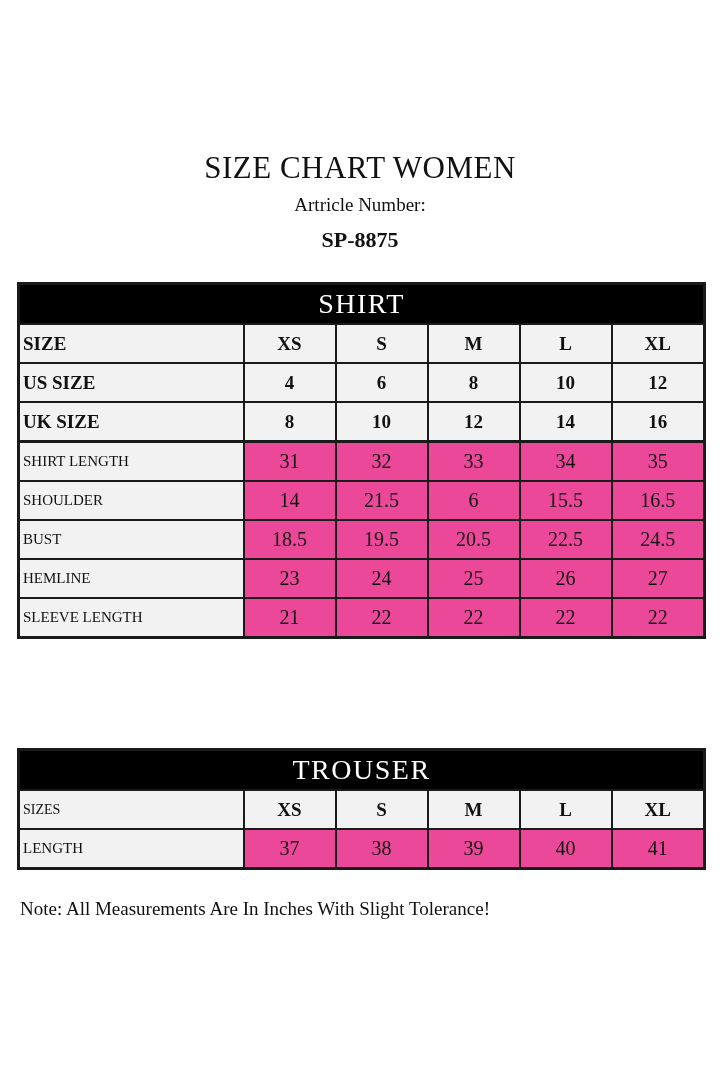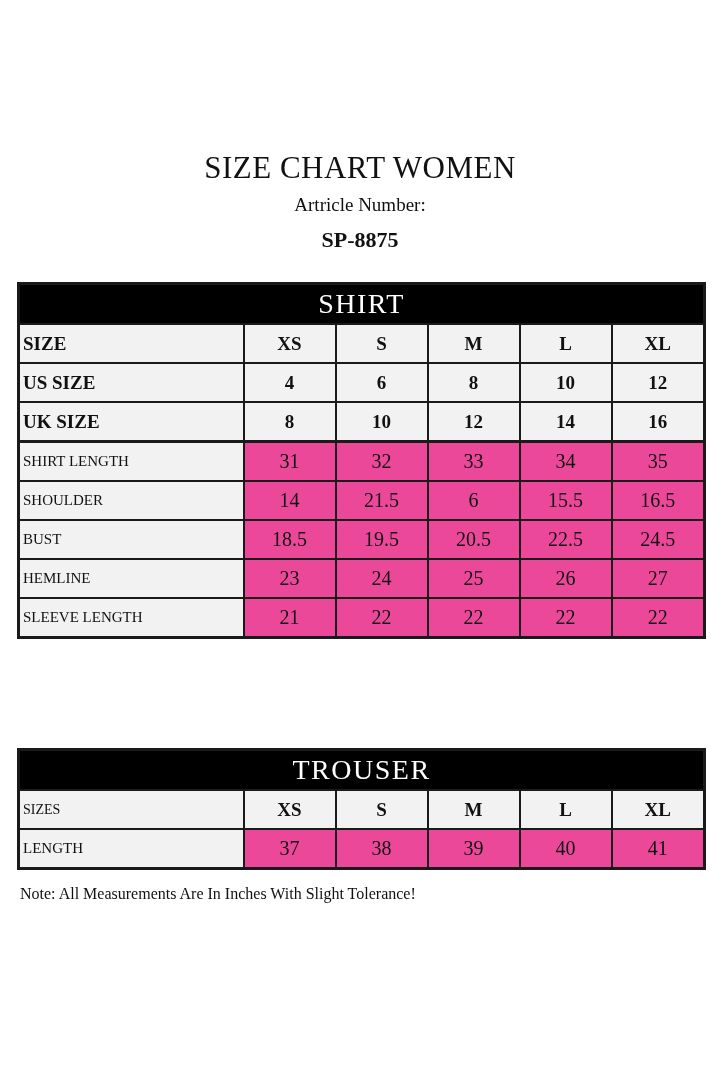--- a/index.html
+++ b/index.html
@@ -89,22 +89,22 @@
     background: #ec4899;
     font-weight: 400;
     font-size: 20px;
   }
   tr.m-row td.label-cell {
     font-weight: 400;
     font-size: 15px;
   }
   tr.sep-top td { border-top: 3px solid var(--border); }
   .note {
-    margin: 15px 0 0 20px;
-    font-size: 16px;
+    margin: 28px 0 0 20px;
+    font-size: 19px;
   }
 </style>
 </head>
 <body style="--band-bg: #000000; --band-text: #ffffff; --shaded-cell: #f2f2f2; --border: #1a1a1a; --text: #111111; --page-bg: #ffffff;">
 
 <div class="page">
 
   <div class="doc-title">SIZE CHART WOMEN</div>
   <div class="article-label">Artricle Number:</div>
   <div class="article-number">SP-8875</div>

